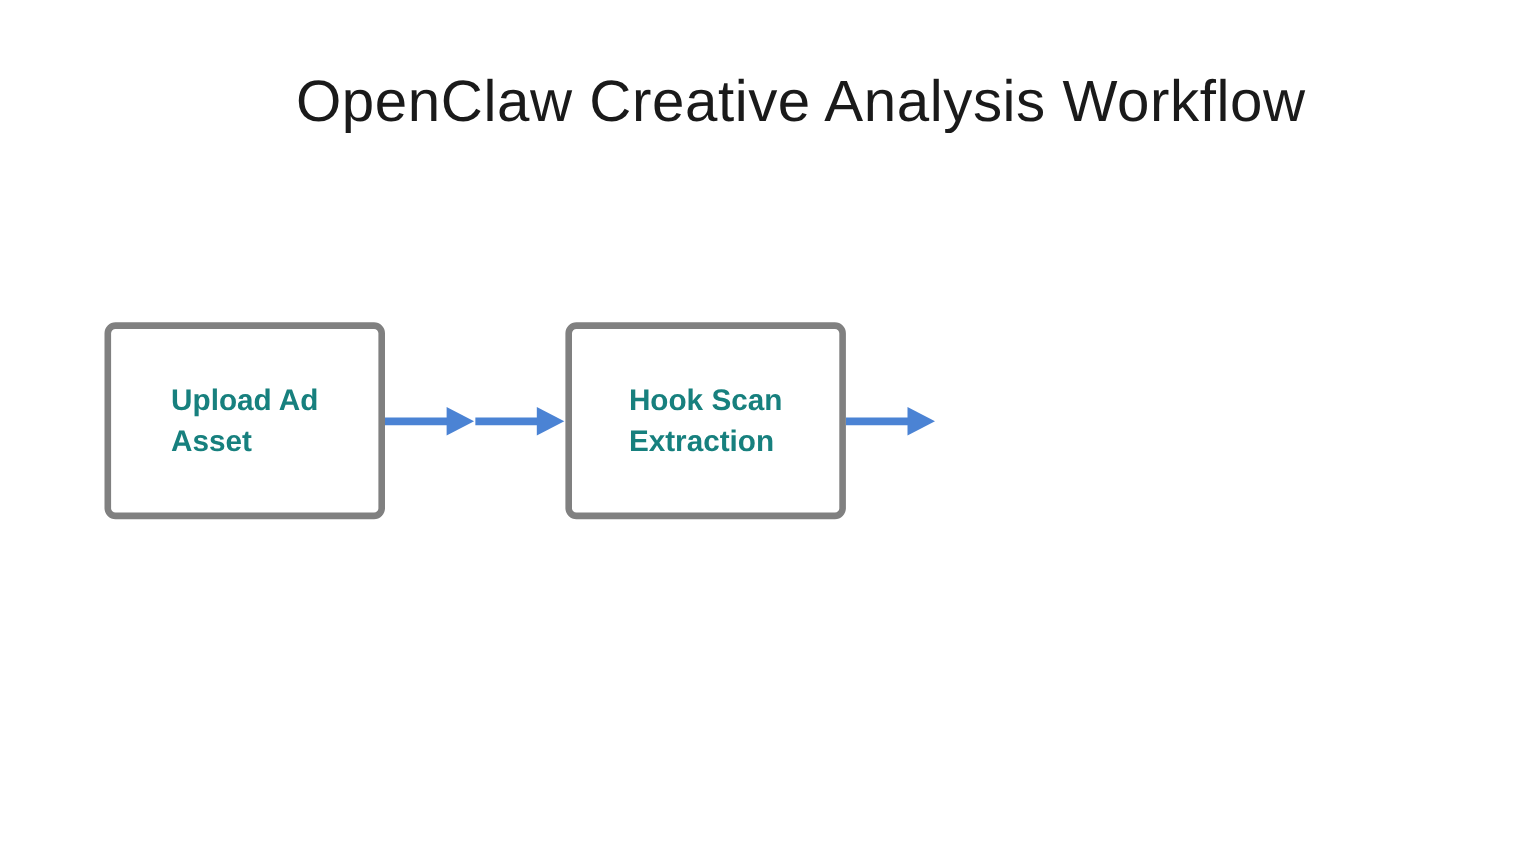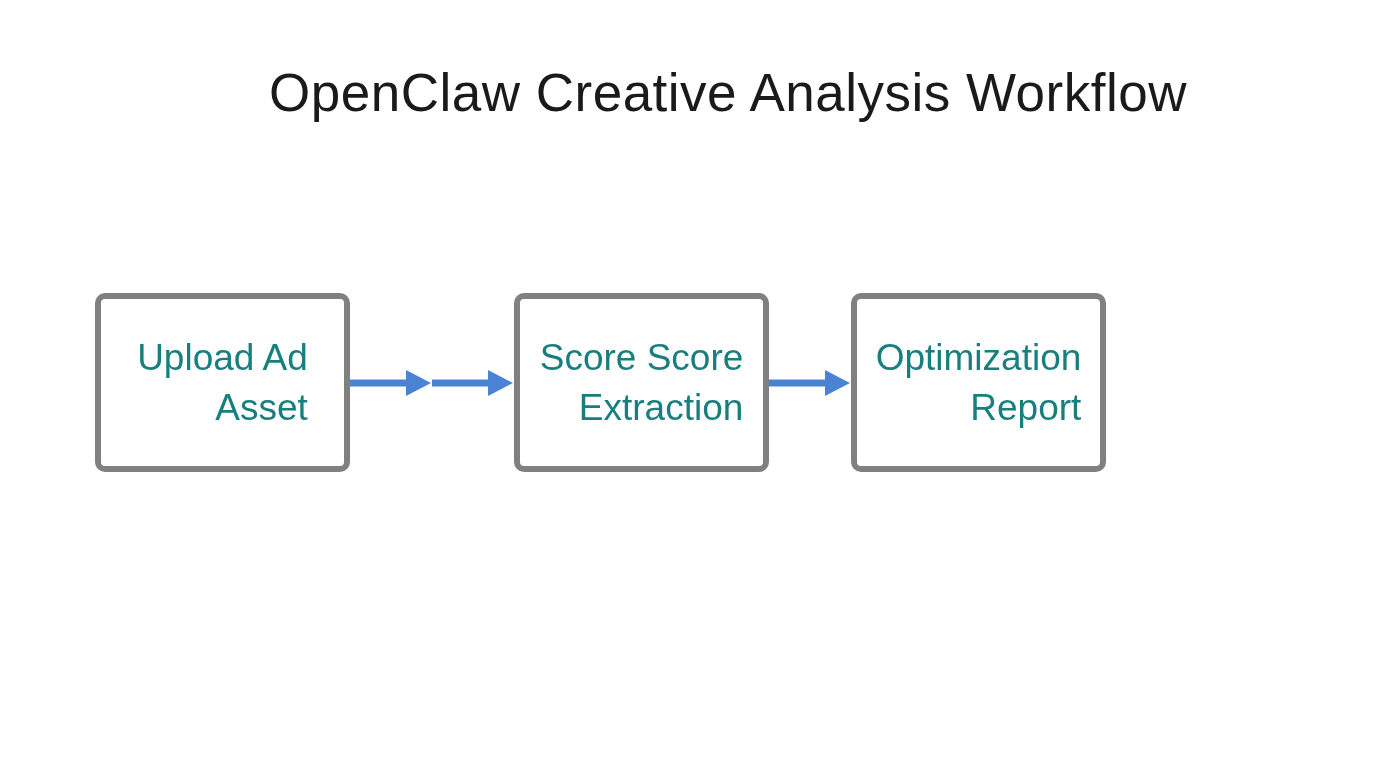--- a/index.html
+++ b/index.html
@@ -40,25 +40,25 @@
     height: 179px;
     background: var(--box_fill, #ffffff);
     border: 6px solid var(--box_border, #808080);
     border-radius: 10px;
     display: flex;
     align-items: center;
     justify-content: center;
     flex: none;
   }
   .step-label {
-    text-align: right;
+    text-align: left;
     white-space: pre-line;
-    font-size: 37px;
+    font-size: 27px;
     line-height: 1.34;
-    font-weight: 400;
+    font-weight: 700;
     color: var(--step_text, #17807e);
     padding: 0 8px;
   }
   .arrow {
     width: 82px;
     height: 40px;
     flex: none;
     display: block;
   }
   .arrow line {
@@ -88,28 +88,24 @@
       <polygon points="56,7 56,33 81,20"></polygon>
     </svg>
 
 
     <svg class="arrow" viewBox="0 0 82 40">
       <line x1="0" y1="20" x2="58" y2="20"></line>
       <polygon points="56,7 56,33 81,20"></polygon>
     </svg>
 
     <div class="step">
-      <div class="step-label">Score Score
+      <div class="step-label">Hook Scan
 Extraction</div>
     </div>
 
     <svg class="arrow" viewBox="0 0 82 40">
       <line x1="0" y1="20" x2="58" y2="20"></line>
       <polygon points="56,7 56,33 81,20"></polygon>
     </svg>
 
-    <div class="step">
-      <div class="step-label">Optimization
-Report</div>
-    </div>
 
   </div>
 </div>
 
 </body></html>

